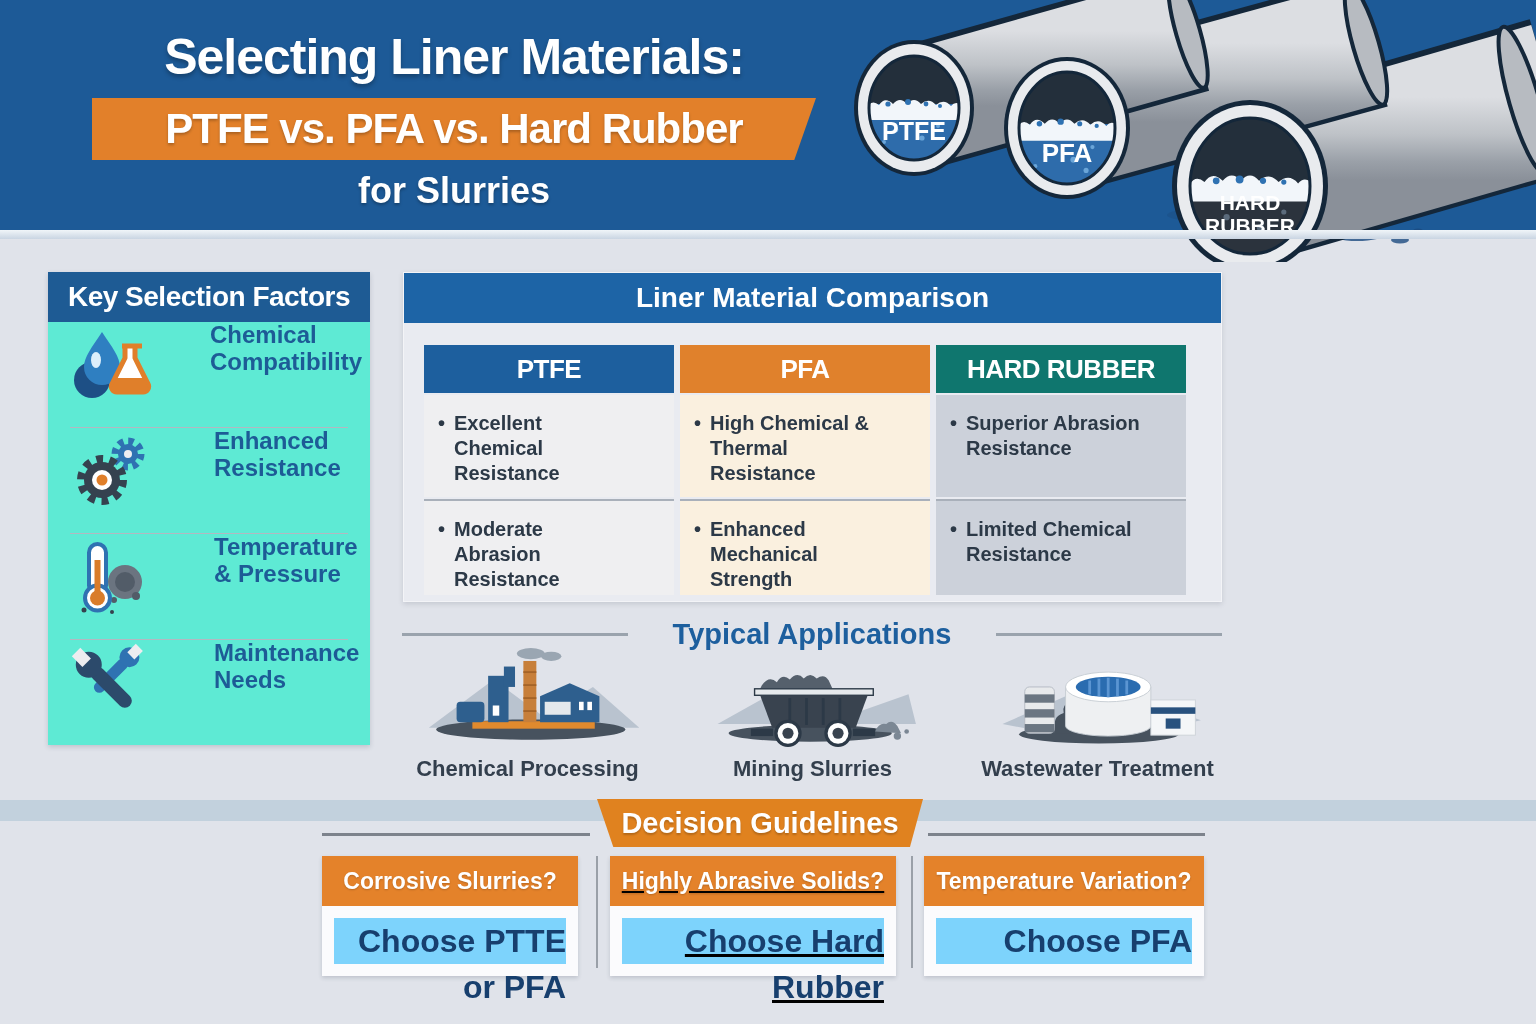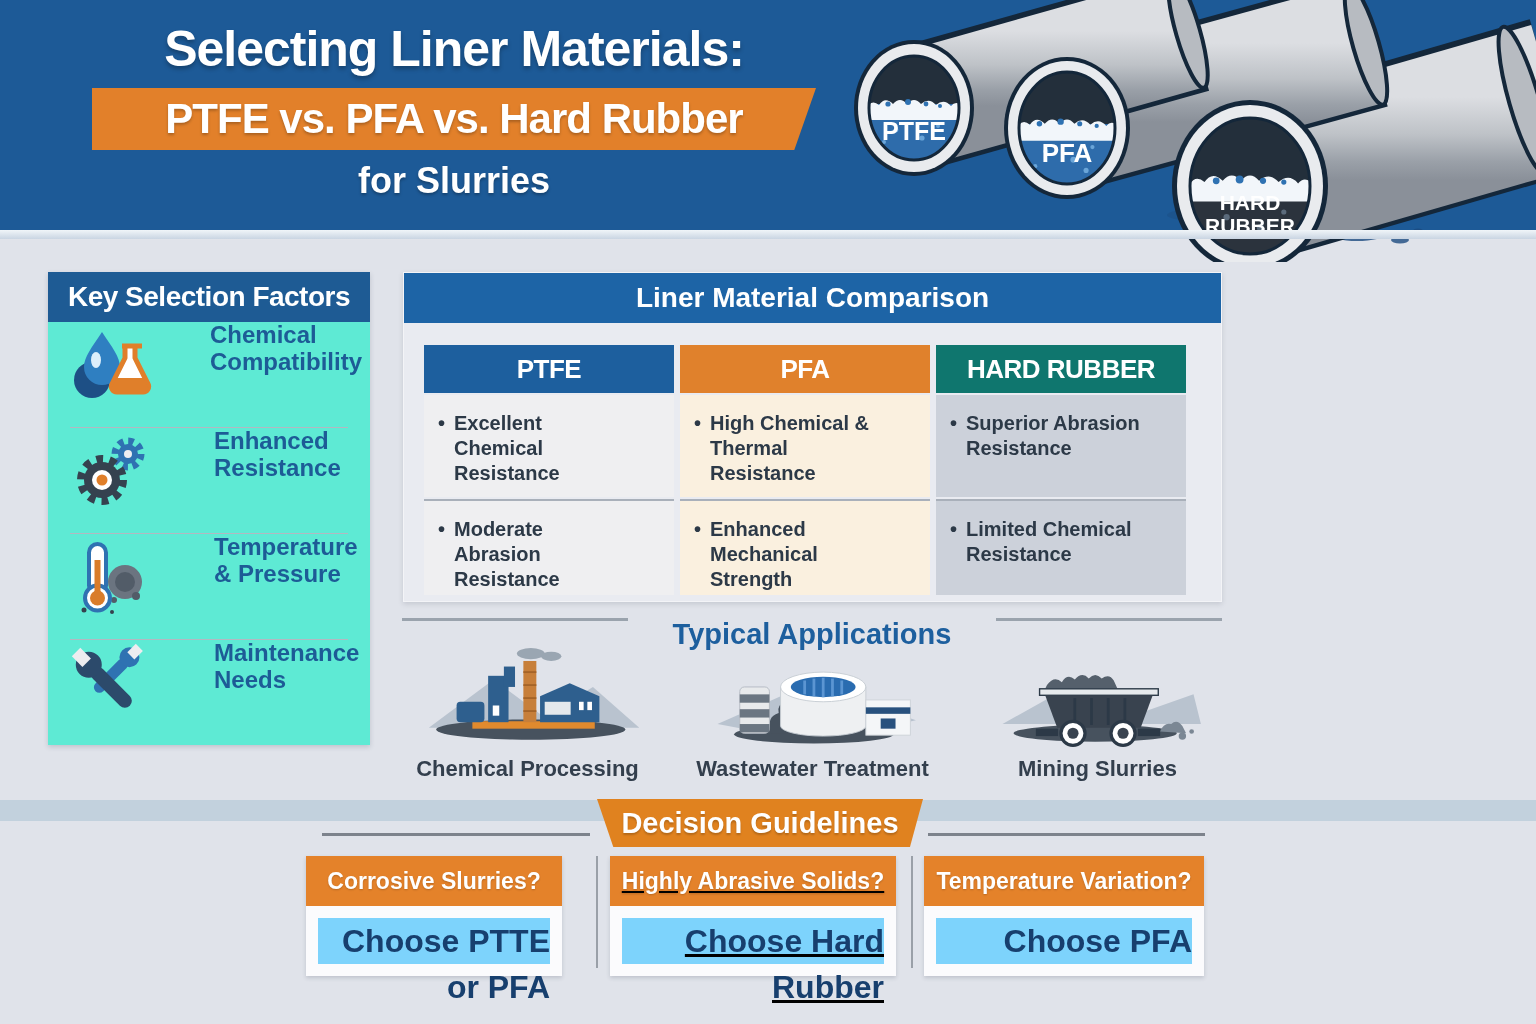--- a/index.html
+++ b/index.html
@@ -5,21 +5,21 @@
   html,body{margin:0;padding:0;}
   .canvas{
     position:relative;width:1536px;height:1024px;overflow:hidden;
     background:#e0e3ea;font-family:"Liberation Sans",sans-serif;
   }
   
   .header{position:absolute;left:0;top:0;width:1536px;height:230px;background:#1d5a97;}
   .header-strip{position:absolute;left:0;top:230px;width:1536px;height:9px;
     background:linear-gradient(#f1f5f9,#c9d5e2);}
   .title-block{position:absolute;left:92px;top:16px;width:724px;text-align:center;color:#ffffff;}
-  .title-line1{font-size:50px;font-weight:700;letter-spacing:-1px;margin:4px;
+  .title-line1{font-size:50px;font-weight:700;letter-spacing:-1px;margin:12px;
     text-shadow:0 3px 4px rgba(0,0,0,.28);}
   .title-banner{margin-top:10px;background:#e2802a;height:62px;line-height:62px;
     font-size:42px;font-weight:700;letter-spacing:-1px;
     clip-path:polygon(0 0,100% 0,97% 100%,0 100%);
     text-shadow:0 2px 3px rgba(0,0,0,.25);}
   .title-line3{font-size:36px;font-weight:700;margin-top:10px;text-shadow:0 2px 3px rgba(0,0,0,.28);}
   .pipes{position:absolute;left:852px;top:0;width:684px;height:262px;}
 
   
   .sidebar{position:absolute;left:48px;top:272px;width:322px;height:473px;
@@ -48,39 +48,39 @@
   .cell{padding:16px 10px 0 14px;font-size:20px;font-weight:700;color:#2c3947;line-height:1.25;}
   .cell::before{content:"•";margin-right:9px;}
   .cell-inner{display:inline-block;vertical-align:top;width:180px;}
   .c-row1{height:86px;margin-top:2px;}
   .c-row2{height:78px;margin-top:2px;border-top:2px solid #a9b0ba;}
   .col0 .cell{background:#efeff1;}
   .col1 .cell{background:#faf0df;}
   .col2 .cell{background:#ccd1da;}
 
   
-  .apps-head-row{position:absolute;left:402px;top:618px;width:820px;display:flex;gap:23px;}
+  .apps-head-row{position:absolute;left:402px;top:618px;width:820px;display:flex;align-items:center;gap:23px;}
   .apps-line{flex:1;height:3px;background:#9aa3ad;}
   .apps-title{font-size:29px;font-weight:700;color:#1d5f9e;margin:0 22px;white-space:nowrap;}
   .apps-row{position:absolute;left:400px;top:648px;width:825px;display:flex;justify-content:space-between;}
   .app-item{width:255px;text-align:center;}
   .app-icon{width:240px;height:102px;display:block;margin:0 auto;}
   .app-label{font-size:22px;font-weight:700;color:#333f4d;margin-top:6px;}
 
   
   .band{position:absolute;left:0;top:800px;width:1536px;height:21px;background:#c2d1dd;}
   .dec-line{position:absolute;top:833px;height:3px;background:#7d838c;}
   .dec-line.left{left:322px;width:268px;}
   .dec-line.right{left:928px;width:277px;}
   .dec-banner{position:absolute;left:597px;top:799px;width:326px;height:48px;line-height:48px;
     background:#e0821f;color:#fff;text-align:center;font-size:29px;font-weight:700;
     clip-path:polygon(0 0,100% 0,96% 100%,5% 100%);text-shadow:0 2px 2px rgba(0,0,0,.2);}
   .dec-card{position:absolute;top:856px;height:120px;background:#fbfbfd;
     box-shadow:0 2px 4px rgba(40,50,70,.18);}
-  .dec-card.c1{left:306px;width:256px;}
+  .dec-card.c1{left:322px;width:256px;}
   .dec-card.c2{left:610px;width:286px;text-decoration:underline;}
   .dec-card.c3{left:924px;width:280px;}
   .dec-q{height:50px;line-height:50px;background:#e4822a;color:#fff;text-align:center;
     font-size:23px;font-weight:700;text-shadow:0 1px 2px rgba(0,0,0,.2);}
   .dec-a{margin:12px 12px 0 12px;height:46px;line-height:46px;background:#7dd3fc;
     text-align:right;font-size:32px;font-weight:700;color:#173f6e;}
   .vdiv{position:absolute;top:856px;width:2px;height:112px;background:#9aa0a8;}
   .vdiv.d1{left:596px;}
   .vdiv.d2{left:911px;}
 </style>
@@ -318,20 +318,44 @@
         <line x1="110" y1="26" x2="124" y2="26" stroke="#a56428" stroke-width="2"></line>
         <line x1="110" y1="40" x2="124" y2="40" stroke="#a56428" stroke-width="2"></line>
         <line x1="110" y1="54" x2="124" y2="54" stroke="#a56428" stroke-width="2"></line>
         <line x1="110" y1="68" x2="124" y2="68" stroke="#a56428" stroke-width="2"></line>
         <polygon points="128,80 128,52 160,38 192,52 192,80" fill="#2e5f8e"></polygon>
         <rect x="170" y="58" width="5" height="9" fill="#ffffff"></rect>
         <rect x="179" y="58" width="5" height="9" fill="#ffffff"></rect>
         <rect x="133" y="58" width="28" height="14" fill="#e4e8ec"></rect>
       </svg>
       <div class="app-label">Chemical Processing</div>
+    </div>
+
+    <div class="app-item">
+      <svg class="app-icon" viewBox="0 0 230 110">
+        <polygon points="12,82 80,44 150,74 218,50 226,82" fill="#b9c3cf"></polygon>
+        <ellipse cx="112" cy="92" rx="88" ry="9" fill="#47525e"></ellipse>
+        <path d="M60,40 q8,-11 16,-3 q6,-10 14,-3 q8,-9 15,-1 q7,-8 14,0 q8,-6 13,2 l4,9 H58 Z" fill="#55606c"></path>
+        <rect x="52" y="44" width="128" height="7" fill="#e6e9ec" stroke="#2c3947" stroke-width="1.5"></rect>
+        <polygon points="58,51 174,51 161,86 71,86" fill="#39434f"></polygon>
+        <line x1="90" y1="54" x2="90" y2="83" stroke="#2c3947" stroke-width="3"></line>
+        <line x1="108" y1="54" x2="108" y2="83" stroke="#2c3947" stroke-width="3"></line>
+        <line x1="126" y1="54" x2="126" y2="83" stroke="#2c3947" stroke-width="3"></line>
+        <line x1="144" y1="54" x2="144" y2="83" stroke="#2c3947" stroke-width="3"></line>
+        <rect x="48" y="87" width="24" height="8" fill="#2c3947"></rect>
+        <rect x="158" y="87" width="24" height="8" fill="#2c3947"></rect>
+        <circle cx="88" cy="92" r="13" fill="#ffffff" stroke="#2c3947" stroke-width="3.5"></circle>
+        <circle cx="88" cy="92" r="6" fill="#39434f"></circle>
+        <circle cx="142" cy="92" r="13" fill="#ffffff" stroke="#2c3947" stroke-width="3.5"></circle>
+        <circle cx="142" cy="92" r="6" fill="#39434f"></circle>
+        <path d="M182,90 q4,-10 12,-8 q6,-6 12,2 l4,8 Z" fill="#7b8794"></path>
+        <circle cx="206" cy="95" r="4" fill="#7b8794"></circle>
+        <circle cx="216" cy="90" r="2.5" fill="#7b8794"></circle>
+      </svg>
+      <div class="app-label">Mining Slurries</div>
     </div>
 
     <div class="app-item">
       <svg class="app-icon" viewBox="0 0 230 110">
         <polygon points="12,82 112,38 226,78 118,102" fill="#b9c3cf"></polygon>
         <ellipse cx="116" cy="93" rx="86" ry="10" fill="#47525e"></ellipse>
         <path d="M70,92 q-6,-18 8,-22 q-2,-12 10,-10 l6,32 Z" fill="#47525e"></path>
         <rect x="36" y="42" width="32" height="50" rx="5" fill="#e8eaec" stroke="#b3bac2"></rect>
         <rect x="36" y="50" width="32" height="9" fill="#6b7682"></rect>
         <rect x="36" y="66" width="32" height="9" fill="#6b7682"></rect>
@@ -346,44 +370,20 @@
             <line x1="136" y1="33" x2="136" y2="52"></line>
           <line x1="146" y1="35" x2="146" y2="50"></line>
         </g>
         <rect x="172" y="56" width="48" height="38" fill="#f4f6f8" stroke="#cdd2d8"></rect>
         <rect x="172" y="64" width="48" height="7" fill="#28517e"></rect>
         <rect x="188" y="76" width="16" height="11" fill="#28517e"></rect>
       </svg>
       <div class="app-label">Wastewater Treatment</div>
     </div>
 
-    <div class="app-item">
-      <svg class="app-icon" viewBox="0 0 230 110">
-        <polygon points="12,82 80,44 150,74 218,50 226,82" fill="#b9c3cf"></polygon>
-        <ellipse cx="112" cy="92" rx="88" ry="9" fill="#47525e"></ellipse>
-        <path d="M60,40 q8,-11 16,-3 q6,-10 14,-3 q8,-9 15,-1 q7,-8 14,0 q8,-6 13,2 l4,9 H58 Z" fill="#55606c"></path>
-        <rect x="52" y="44" width="128" height="7" fill="#e6e9ec" stroke="#2c3947" stroke-width="1.5"></rect>
-        <polygon points="58,51 174,51 161,86 71,86" fill="#39434f"></polygon>
-        <line x1="90" y1="54" x2="90" y2="83" stroke="#2c3947" stroke-width="3"></line>
-        <line x1="108" y1="54" x2="108" y2="83" stroke="#2c3947" stroke-width="3"></line>
-        <line x1="126" y1="54" x2="126" y2="83" stroke="#2c3947" stroke-width="3"></line>
-        <line x1="144" y1="54" x2="144" y2="83" stroke="#2c3947" stroke-width="3"></line>
-        <rect x="48" y="87" width="24" height="8" fill="#2c3947"></rect>
-        <rect x="158" y="87" width="24" height="8" fill="#2c3947"></rect>
-        <circle cx="88" cy="92" r="13" fill="#ffffff" stroke="#2c3947" stroke-width="3.5"></circle>
-        <circle cx="88" cy="92" r="6" fill="#39434f"></circle>
-        <circle cx="142" cy="92" r="13" fill="#ffffff" stroke="#2c3947" stroke-width="3.5"></circle>
-        <circle cx="142" cy="92" r="6" fill="#39434f"></circle>
-        <path d="M182,90 q4,-10 12,-8 q6,-6 12,2 l4,8 Z" fill="#7b8794"></path>
-        <circle cx="206" cy="95" r="4" fill="#7b8794"></circle>
-        <circle cx="216" cy="90" r="2.5" fill="#7b8794"></circle>
-      </svg>
-      <div class="app-label">Mining Slurries</div>
-    </div>
-
   </div>
 
   <div class="band"></div>
   <div class="dec-line left"></div>
   <div class="dec-line right"></div>
   <div class="dec-banner">Decision Guidelines</div>
 
   <div class="dec-card c1">
     <div class="dec-q">Corrosive Slurries?</div>
     <div class="dec-a">Choose PTTE or PFA</div>

